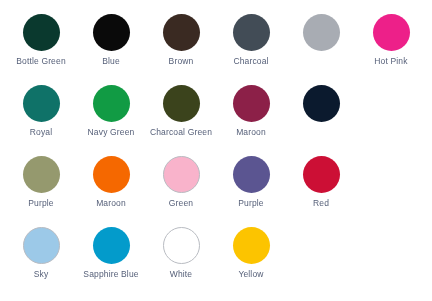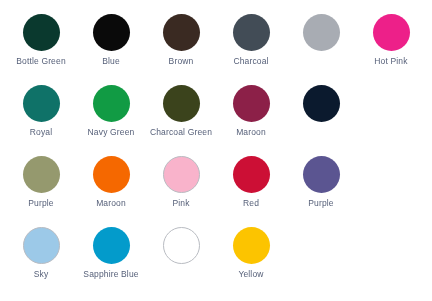--- a/index.html
+++ b/index.html
@@ -118,41 +118,42 @@
       <div class="swatch-cell">
         <div class="swatch-dot" style="background: rgb(149, 153, 110);"></div>
         <div class="swatch-label">Purple</div>
       </div>
       <div class="swatch-cell">
         <div class="swatch-dot" style="background: rgb(245, 104, 0);"></div>
         <div class="swatch-label">Maroon</div>
       </div>
       <div class="swatch-cell">
         <div class="swatch-dot bordered" style="background: rgb(249, 179, 203);"></div>
-        <div class="swatch-label">Pink</div>
+        <div class="swatch-label">Green</div>
+      </div>
+      <div class="swatch-cell">
+        <div class="swatch-dot" style="background: rgb(91, 85, 145);"></div>
+        <div class="swatch-label">Purple</div>
       </div>
       <div class="swatch-cell">
         <div class="swatch-dot" style="background: rgb(204, 15, 53);"></div>
         <div class="swatch-label">Red</div>
-      </div>
-      <div class="swatch-cell">
-        <div class="swatch-dot" style="background: rgb(91, 85, 145);"></div>
-        <div class="swatch-label">Purple</div>
       </div>
     </div>
     <div class="swatch-row">
       <div class="swatch-cell">
         <div class="swatch-dot bordered" style="background: rgb(156, 201, 232);"></div>
         <div class="swatch-label">Sky</div>
       </div>
       <div class="swatch-cell">
         <div class="swatch-dot" style="background: rgb(3, 155, 203);"></div>
         <div class="swatch-label">Sapphire Blue</div>
       </div>
       <div class="swatch-cell">
         <div class="swatch-dot bordered" style="background: rgb(255, 255, 255);"></div>
+        <div class="swatch-label">White</div>
       </div>
       <div class="swatch-cell">
         <div class="swatch-dot" style="background: rgb(252, 196, 0);"></div>
         <div class="swatch-label">Yellow</div>
       </div>
     </div>
   </div>
 
 </body></html>

